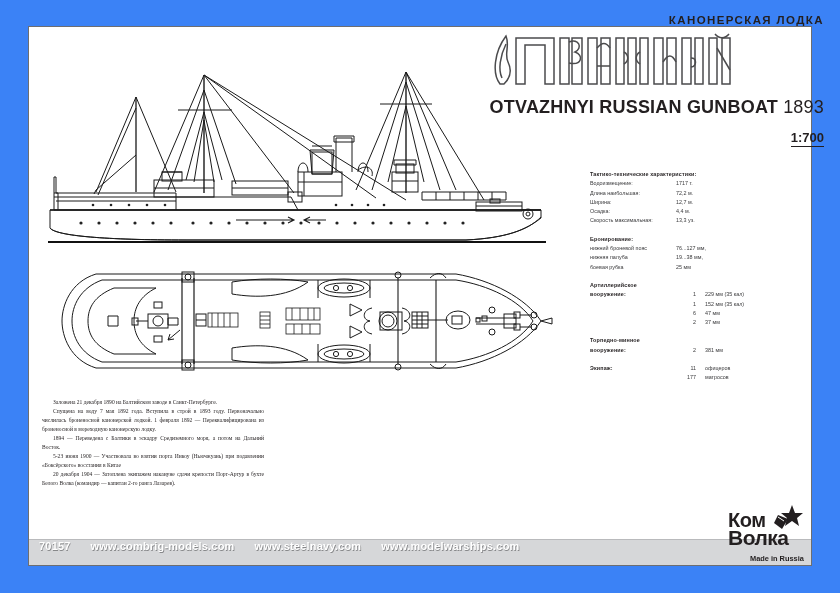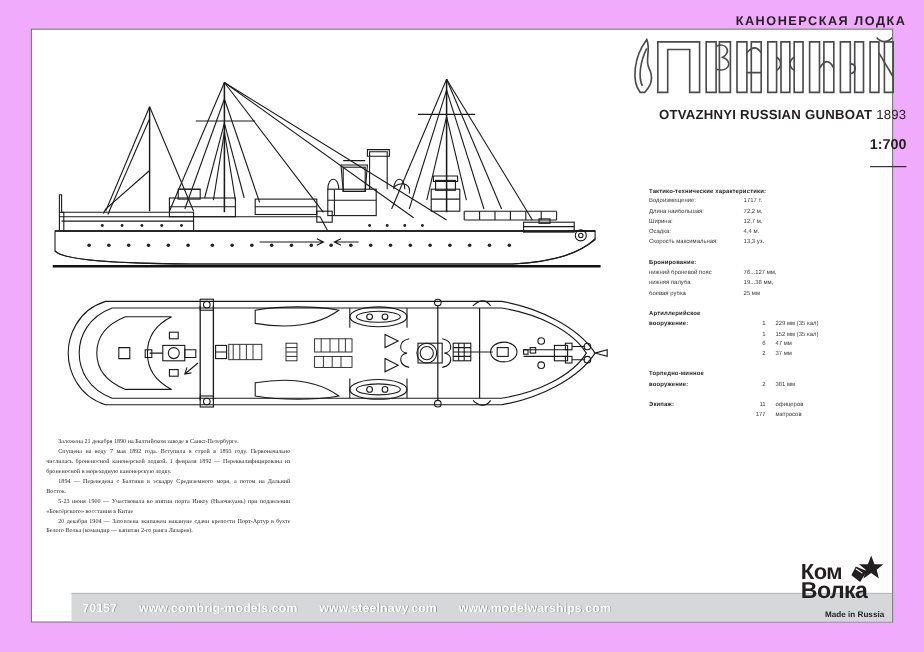--- a/index.html
+++ b/index.html
@@ -1,50 +1,50 @@
 <!DOCTYPE html>
 <html><head>
 <meta charset="utf-8">
 <style>
   html,body{margin:0;padding:0;background:#ffffff;}
   body{width:840px;height:593px;overflow:hidden;font-family:"Liberation Sans",sans-serif;color:#231f20;}
 
-  #sheet{position:relative;width:840px;height:593px;background:#f0abfc;}
+  #sheet{position:relative;width:840px;height:593px;background:#3b82f6;}
 
   
   #frame{position:absolute;left:28px;top:26px;width:784px;height:540px;border:1.4px solid #6d6e71;box-sizing:border-box;background:#fff;}
 
   
   .hdr{position:absolute;right:16px;top:14px;text-align:right;}
   .hdr-kicker{font-size:11.5px;font-weight:bold;letter-spacing:1.4px;color:#231f20;}
   .logo-word{margin-top:6px;height:56px;}
-  .hdr-sub{margin-top:9px;font-size:12px;font-weight:bold;letter-spacing:.2px;color:#231f20;}
+  .hdr-sub{margin-top:9px;font-size:18px;font-weight:bold;letter-spacing:.2px;color:#231f20;}
   .hdr-sub .yr{font-weight:normal;}
-  .hdr-scale{margin-top:12px;font-size:13px;font-weight:bold;display:inline-block;border-bottom:1.6px solid #231f20;padding-bottom:13px;}
+  .hdr-scale{margin-top:12px;font-size:13px;font-weight:bold;display:inline-block;border-bottom:1.6px solid #231f20;padding-bottom:1px;}
 
   
   #specs{position:absolute;left:590px;top:170px;width:185px;font-size:5.4px;line-height:1.72;color:#3a3a3c;}
   .spec-h{font-weight:bold;color:#231f20;letter-spacing:.15px;}
   .spec-row{display:flex;}
   .spec-label{width:86px;flex:0 0 86px;}
   .spec-qty{width:20px;flex:0 0 20px;text-align:right;padding-right:9px;}
   .spec-val{flex:1 1 auto;}
   .spec-gap{height:9px;}
 
   
   #profile{position:absolute;left:36px;top:60px;width:530px;height:200px;}
   #plan{position:absolute;left:36px;top:258px;width:530px;height:126px;}
   svg{display:block;}
 
   
   #story{position:absolute;left:42px;top:398px;width:222px;font-family:"Liberation Serif",serif;font-size:5.55px;line-height:1.62;text-align:justify;color:#231f20;}
   #story p{margin:0;text-indent:11px;}
 
   
-  #footer{position:absolute;left:29px;right:29px;bottom:28px;height:25px;background:#d6d7d9;border-top:1px solid #b9babc;display:flex;align-items:center;margin-left:36px;}
+  #footer{position:absolute;left:29px;right:29px;bottom:28px;height:25px;background:#d6d7d9;border-top:1px solid #b9babc;display:flex;}
   #footer .fitem{font-size:11px;font-weight:bold;color:#ffffff;text-shadow:0.6px 0.6px 0 #87888a;letter-spacing:.2px;white-space:nowrap;}
   #footer .num{margin-left:10px;}
   #footer .info{margin-left:14px;}
   #footer .url{margin-left:20px;}
 
   
   #badge{position:absolute;right:30px;bottom:28px;width:86px;height:60px;text-align:center;}
   .badge-box{position:relative;width:86px;height:60px;}
   .kom{position:absolute;left:4px;top:4px;font-size:20px;font-weight:bold;letter-spacing:-.5px;color:#231f20;font-family:"Liberation Sans",sans-serif;}
   .brig{position:absolute;left:4px;top:21px;font-size:21px;font-weight:bold;letter-spacing:-.5px;color:#231f20;}

